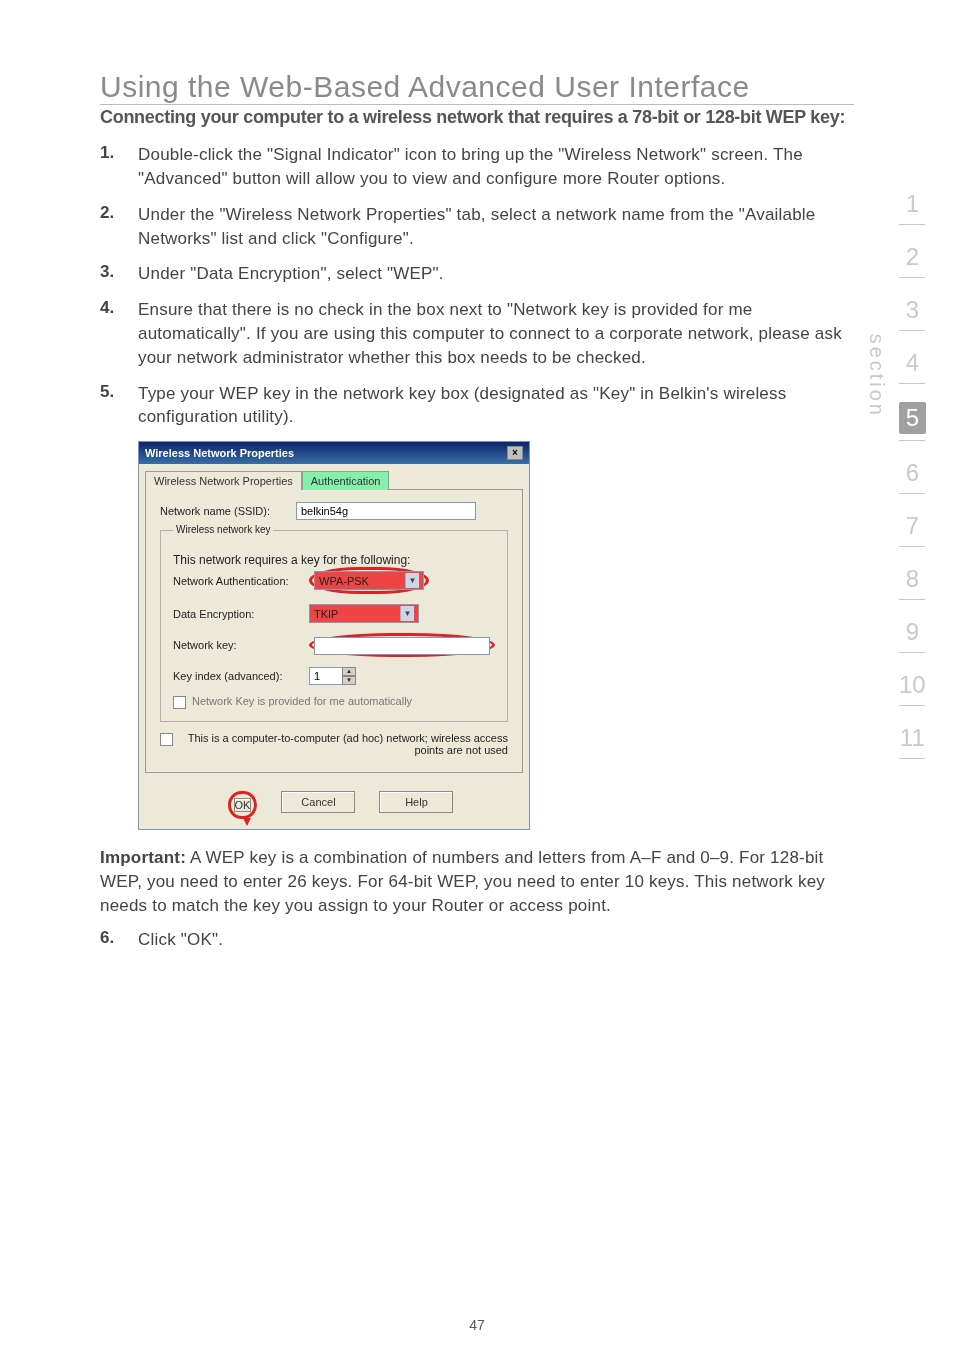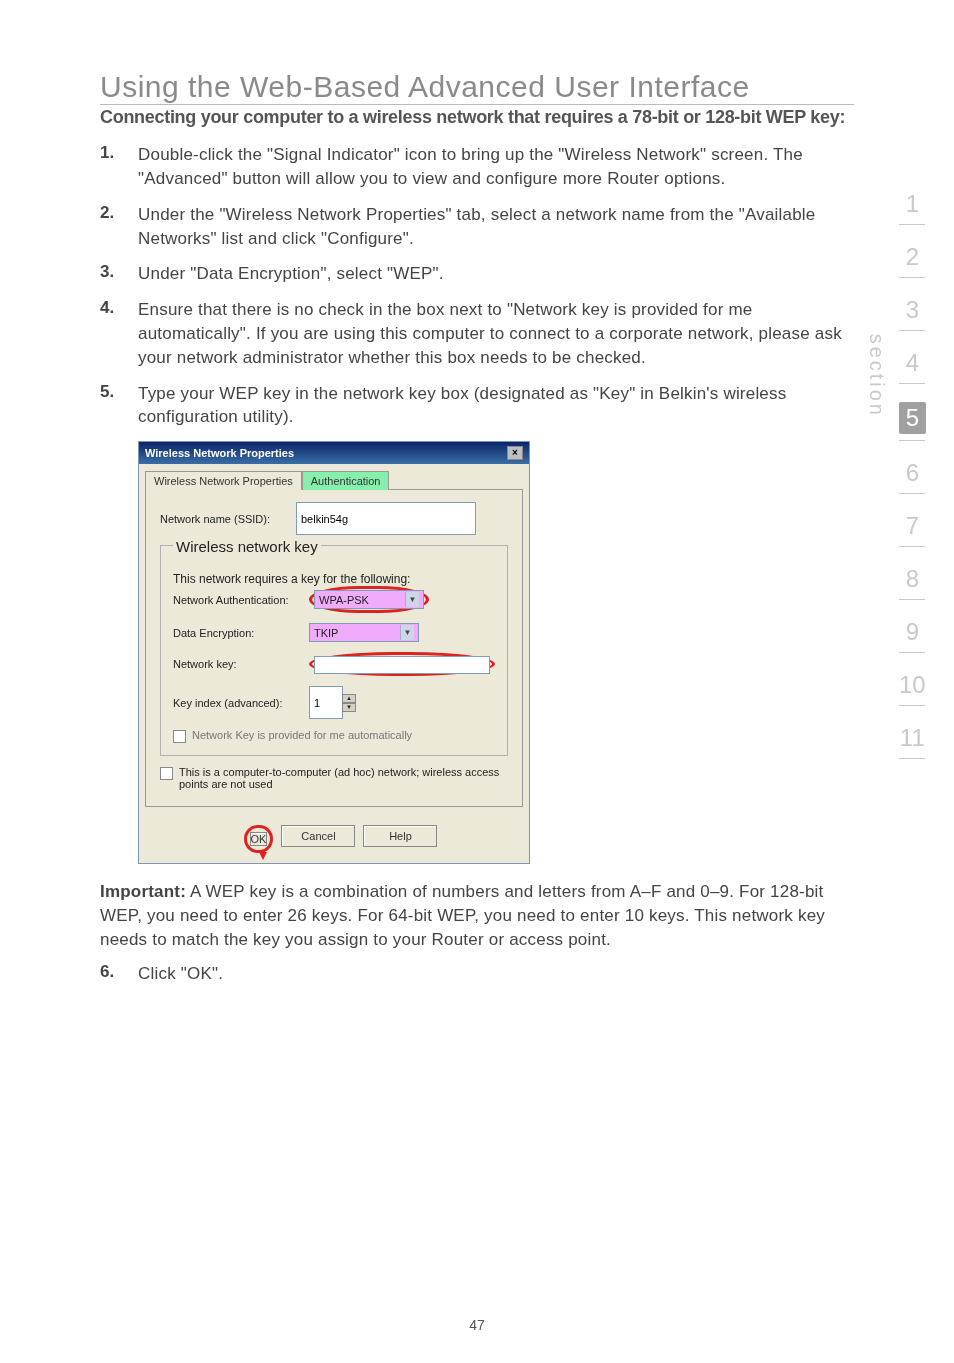--- a/index.html
+++ b/index.html
@@ -160,45 +160,45 @@
     display: flex;
     align-items: center;
     margin-bottom: 10px;
     font-size: 11px;
     color: #222;
   }
   .form-label { width: 136px; }
   .text-input {
     border: 1px solid #7f9db9;
     background: #fff;
-    height: 33px;
+    height: 18px;
     padding: 1px 4px;
     font-size: 11px;
     flex: 1;
     max-width: 180px;
   }
   .fieldset {
     border: 1px solid #b0b0b0;
     padding: 10px 12px 12px 12px;
     margin-bottom: 10px;
   }
   .fieldset-legend {
-    font-size: 15px;
+    font-size: 10px;
     color: #222;
     background: #ece9d8;
     padding: 0 3px;
     position: relative;
     top: -18px;
     margin-bottom: -10px;
     display: inline-block;
   }
   .desc { font-size: 12px; color: #222; }
   .select-box {
     border: 1px solid #7f9db9;
-    background: #f0abfc;
+    background: #ef4444;
     height: 19px;
     width: 110px;
     display: flex;
     align-items: center;
     padding: 0 4px;
     justify-content: space-between;
     font-size: 11px;
   }
   .dd-arrow {
     width: 14px; height: 15px; background: #cdd6e6; border-left:1px solid #9fb0cf;
@@ -217,23 +217,23 @@
     display: inline-block;
   }
   .netkey-circle .text-input { margin: 1px 2px; width: 176px; height:18px; }
   .spinner {
     display:flex; align-items:center;
   }
   .spinner .text-input { width: 34px; }
   .spin-btns { display:flex; flex-direction:column; margin-left:-1px;}
   .spin-btn { width:14px; height:9px; background:#d4d0c8; border:1px solid #888; font-size:6px; line-height:6px; text-align:center; }
   .checkbox-row { display:flex; align-items:flex-start; gap:6px; font-size:11px; color:#777; margin-top:8px;}
-  .checkbox-row.dark { color:#222; }
+  .checkbox-row.dark { color:#222;text-align:right; }
   .cb { width:13px; height:13px; border:1px solid #888; background:#fff; flex-shrink:0; margin-top:1px;}
-  .btn-row { display:flex; justify-content:center; gap:8px; padding: 10px 0 10px 13px;}
+  .btn-row { display:flex; justify-content:center; gap:24px; padding: 10px 0 10px 13px;}
   .dlg-btn {
     width: 74px; height: 22px;
     border: 1px solid #888; background: #ece9d8;
     font-size: 11px; text-align:center; line-height:20px;
     box-shadow: 1px 1px 0 #fff inset;
   }
   .ok-circle {
     border: 3px solid #d22;
     border-radius: 50%/55%;
     padding: 1px 3px;

